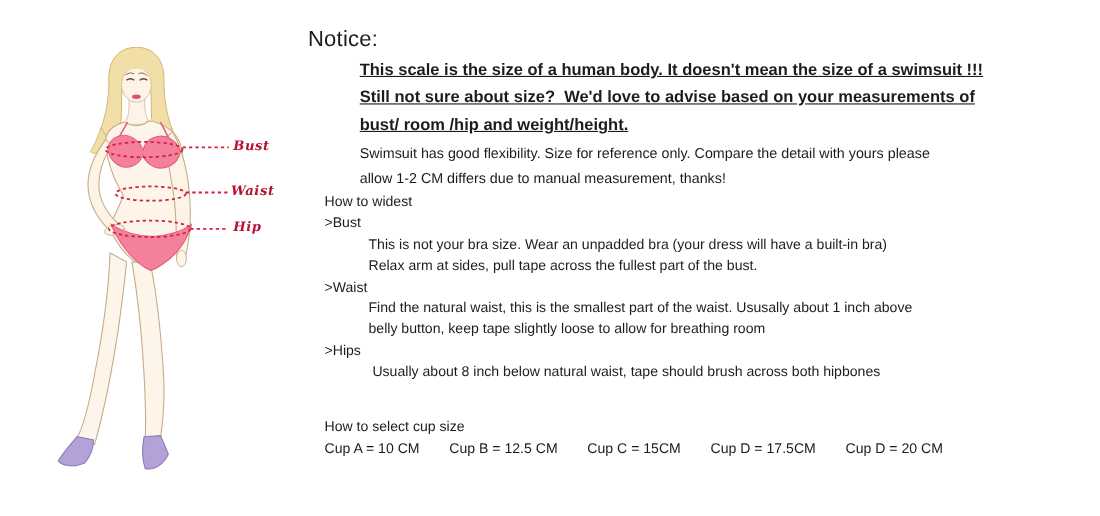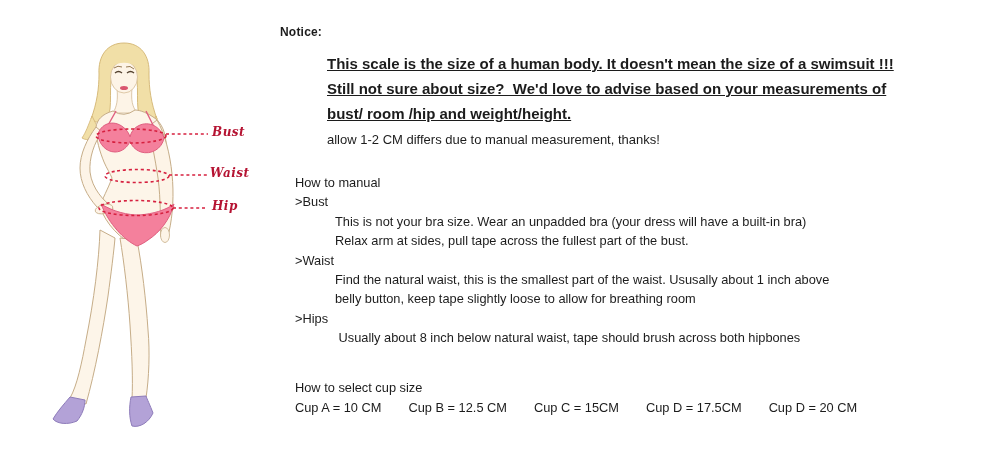--- a/index.html
+++ b/index.html
@@ -3,21 +3,21 @@
 <meta charset="utf-8">
 <style>
   html,body{margin:0;padding:0;background:#ffffff;}
   .stage{
     position:relative;width:1000px;height:469px;background:#ffffff;
     font-family:"Liberation Sans",sans-serif;color:#1c1c1c;overflow:hidden;
   }
   .abs{position:absolute;}
   .pre{white-space:pre-wrap;}
   
-  .notice-title{left:280px;top:25px;font-size:12px;font-weight:bold;letter-spacing:.2px;}
+  .notice-title{left:280px;top:25px;font-size:20px;font-weight:normal;letter-spacing:.2px;}
   .headline{left:327px;top:51px;font-size:15px;font-weight:bold;line-height:25px;width:600px;text-decoration:underline;}
   .refnote{left:327px;top:129px;font-size:13px;line-height:22px;width:600px;}
   .measure{left:295px;top:173px;font-size:12.8px;line-height:19.4px;width:660px;}
   .measure .ind{padding-left:40px;}
   .cupblock{left:295px;top:378px;font-size:12.8px;line-height:19.5px;width:680px;}
   .cup-row{display:flex;gap:27px;}
   
   .fig-label{
     font-family:"DejaVu Serif",serif;font-style:italic;font-weight:bold;
     font-size:12px;color:#b51332;letter-spacing:.5px;
@@ -98,25 +98,26 @@
 
   <div class="abs notice-title">Notice:</div>
 
   <div class="abs headline">
     <div class="pre">This scale is the size of a human body. It doesn't mean the size of a swimsuit !!!</div>
     <div class="pre">Still not sure about size?  We'd love to advise based on your measurements of</div>
     <div class="pre">bust/ room /hip and weight/height.</div>
   </div>
 
   <div class="abs refnote">
+    <div class="pre">Swimsuit has good flexibility. Size for reference only. Compare the detail with yours please</div>
     <div class="pre">allow 1-2 CM differs due to manual measurement, thanks!</div>
   </div>
 
   <div class="abs measure">
-    <div>How to manual</div>
+    <div>How to widest</div>
     <div>&gt;Bust</div>
     <div class="ind pre">This is not your bra size. Wear an unpadded bra (your dress will have a built-in bra)</div>
     <div class="ind pre">Relax arm at sides, pull tape across the fullest part of the bust.</div>
     <div>&gt;Waist</div>
     <div class="ind pre">Find the natural waist, this is the smallest part of the waist. Ususally about 1 inch above</div>
     <div class="ind pre">belly button, keep tape slightly loose to allow for breathing room</div>
     <div>&gt;Hips</div>
     <div class="ind pre"> Usually about 8 inch below natural waist, tape should brush across both hipbones</div>
   </div>
 

